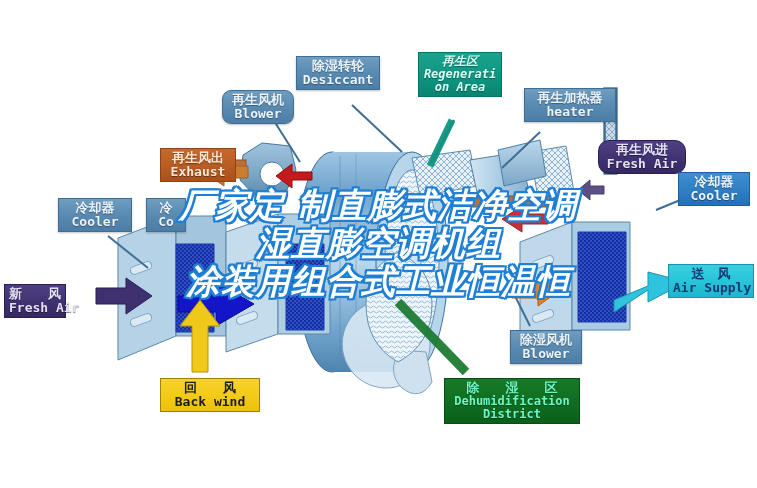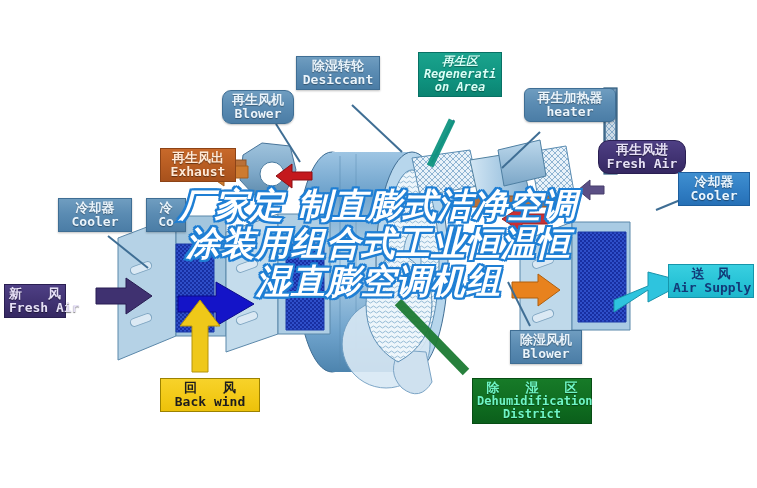--- a/index.html
+++ b/index.html
@@ -282,21 +282,21 @@
     <span class="cn">再生风机</span>
     <span class="en">Blower</span>
   </div>
 
   <div class="label lb-teal" style="left:418px;top:52px;width:84px;font-size:12px;">
     <span class="cn">再生区</span>
     <span class="en">Regenerati</span>
     <span class="en">on Area</span>
   </div>
 
-  <div class="label lb-blue" style="left:524px;top:88px;width:92px;font-size:13px;border-radius:6px;">
+  <div class="label lb-blue" style="left:524px;top:88px;width:92px;font-size:13px;">
     <span class="cn">再生加热器</span>
     <span class="en">heater</span>
   </div>
 
   <div class="label lb-purple" style="left:598px;top:140px;width:88px;font-size:13px;border-radius:11px;">
     <span class="cn">再生风进</span>
     <span class="en">Fresh Air</span>
   </div>
 
   <div class="label lb-orange" style="left:160px;top:148px;width:76px;font-size:13px;">
@@ -332,25 +332,25 @@
   <div class="label lb-cyan" style="left:668px;top:264px;width:86px;font-size:13px;">
     <span class="cn">送　风</span>
     <span class="en">Air Supply</span>
   </div>
 
   <div class="label lb-blue" style="left:510px;top:330px;width:72px;font-size:13px;">
     <span class="cn">除湿风机</span>
     <span class="en">Blower</span>
   </div>
 
-  <div class="label lb-green" style="left:444px;top:378px;width:120px;font-size:12px;margin-left:28px;">
+  <div class="label lb-green" style="left:444px;top:378px;width:136px;font-size:12px;">
     <span class="cn" style="font-size:13px;">除　　湿　　区</span>
     <span class="en">Dehumidification</span>
     <span class="en">District</span>
   </div>
 
   <div id="watermark">
     <span class="wline">厂家定 制直膨式洁净空调</span>
+    <span class="wline">湿直膨空调机组</span>
     <span class="wline">涂装用组合式工业恒温恒</span>
-    <span class="wline">湿直膨空调机组</span>
   </div>
 
 </div>
 
 </body></html>

